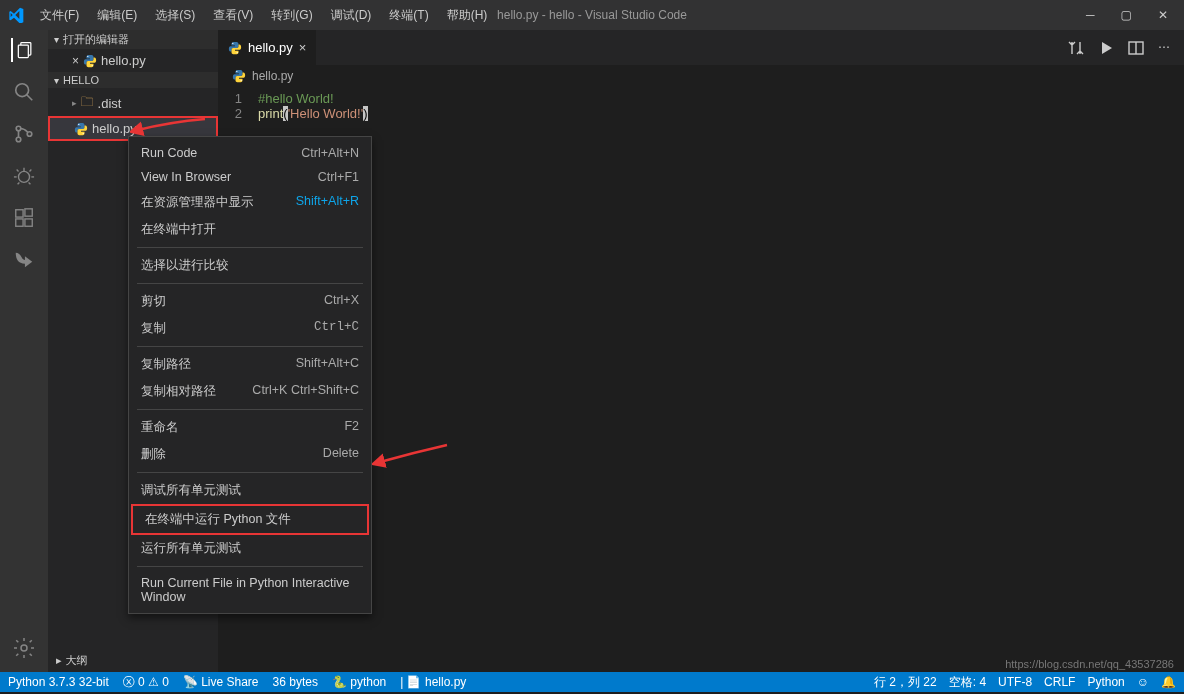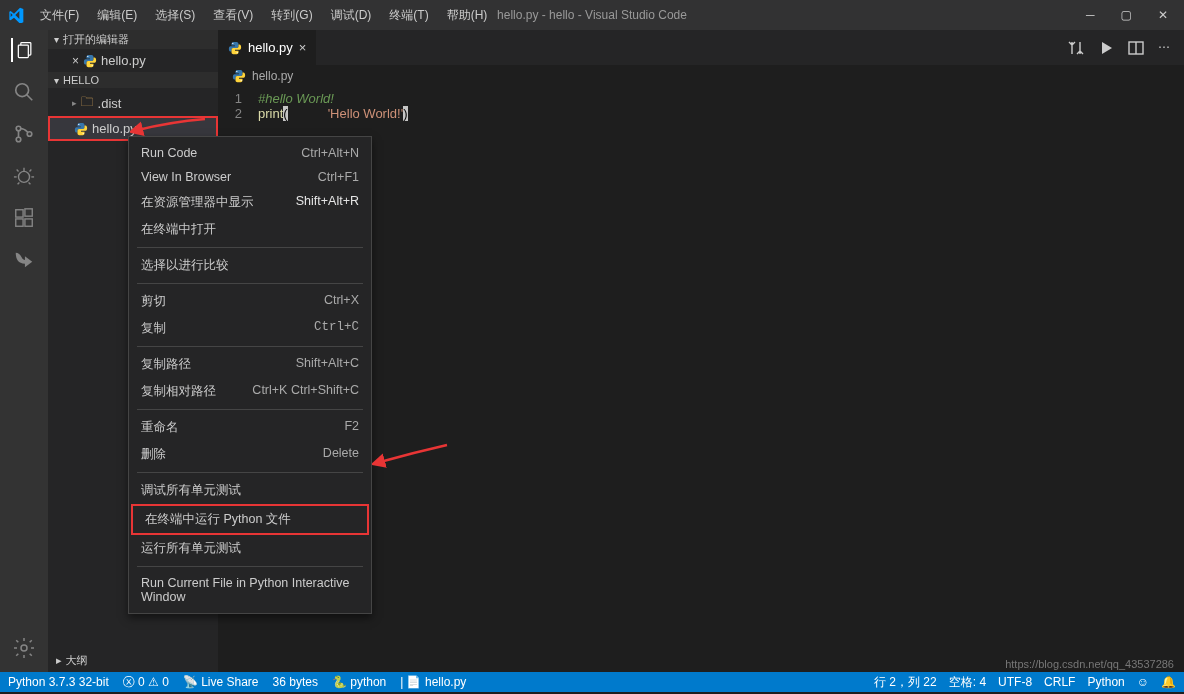--- a/index.html
+++ b/index.html
@@ -31,23 +31,23 @@
 .editor-area { flex:1; display:flex; flex-direction:column; background:#1e1e1e; position:relative;}
 .tabbar { height:35px; background:#252526; display:flex; align-items:center; }
 .tab { height:35px; background:#1e1e1e; display:flex; align-items:center; gap:6px; padding:0 10px; font-size:13px; color:#fff; border-right:1px solid #252526;}
 .tab .close { color:#ccc; cursor:pointer; }
 .tab-actions { margin-left:auto; display:flex; gap:14px; padding-right:14px; color:#ccc; }
 .breadcrumb { height:22px; display:flex; align-items:center; gap:6px; padding-left:14px; font-size:12px; color:#aaa;}
 .code { font-family:Consolas,monospace; font-size:13px; padding:4px 0; }
 .code-line { display:flex; }
 .gutter { width:40px; text-align:right; padding-right:16px; color:#858585; }
 .lc { white-space:pre; }
-.comment { color:#6a9955; font-style:italic; }
+.comment { color:#6a9955; }
 .func { color:#dcdcaa; }
-.str { color:#ce9178;padding-left:40px; }
+.str { color:#ce9178; }
 .cursor-hl { background:#c6c6c6; color:#000; }
 
 .ctx { position:absolute; left:128px; top:136px; width:244px; background:#252526; border:1px solid #454545; box-shadow:0 4px 8px rgba(0,0,0,.5); z-index:50; padding:4px 0;}
 .ctx-item { display:flex; justify-content:space-between; padding:5px 12px; font-size:12.5px; color:#ccc; cursor:pointer; }
 .ctx-sep { height:1px; background:#454545; margin:4px 8px; }
 .ctx-highlight { border:2px solid #e83535; margin:0 2px; }
 
 .arrow { position:absolute; pointer-events:none; z-index:60;}
 
 .statusbar { height:20px; background:#007acc; color:#fff; display:flex; align-items:center; font-size:12px; padding:0 8px; gap:14px; }
@@ -241,21 +241,21 @@
     <div class="ctx-item">
       <span>Run Code</span>
       <span style="color: rgb(170, 170, 170);">Ctrl+Alt+N</span>
     </div>
     <div class="ctx-item">
       <span>View In Browser</span>
       <span style="color: rgb(170, 170, 170);">Ctrl+F1</span>
     </div>
     <div class="ctx-item">
       <span>在资源管理器中显示</span>
-      <span style="color: #e5e5e5;">Shift+Alt+R</span>
+      <span style="color: #0ea5e9;">Shift+Alt+R</span>
     </div>
     <div class="ctx-item">
       <span>在终端中打开</span>
       <span style="color: rgb(170, 170, 170);"></span>
     </div>
     <div class="ctx-sep"></div>
     <div class="ctx-item">
       <span>选择以进行比较</span>
       <span style="color: rgb(170, 170, 170);"></span>
     </div>

